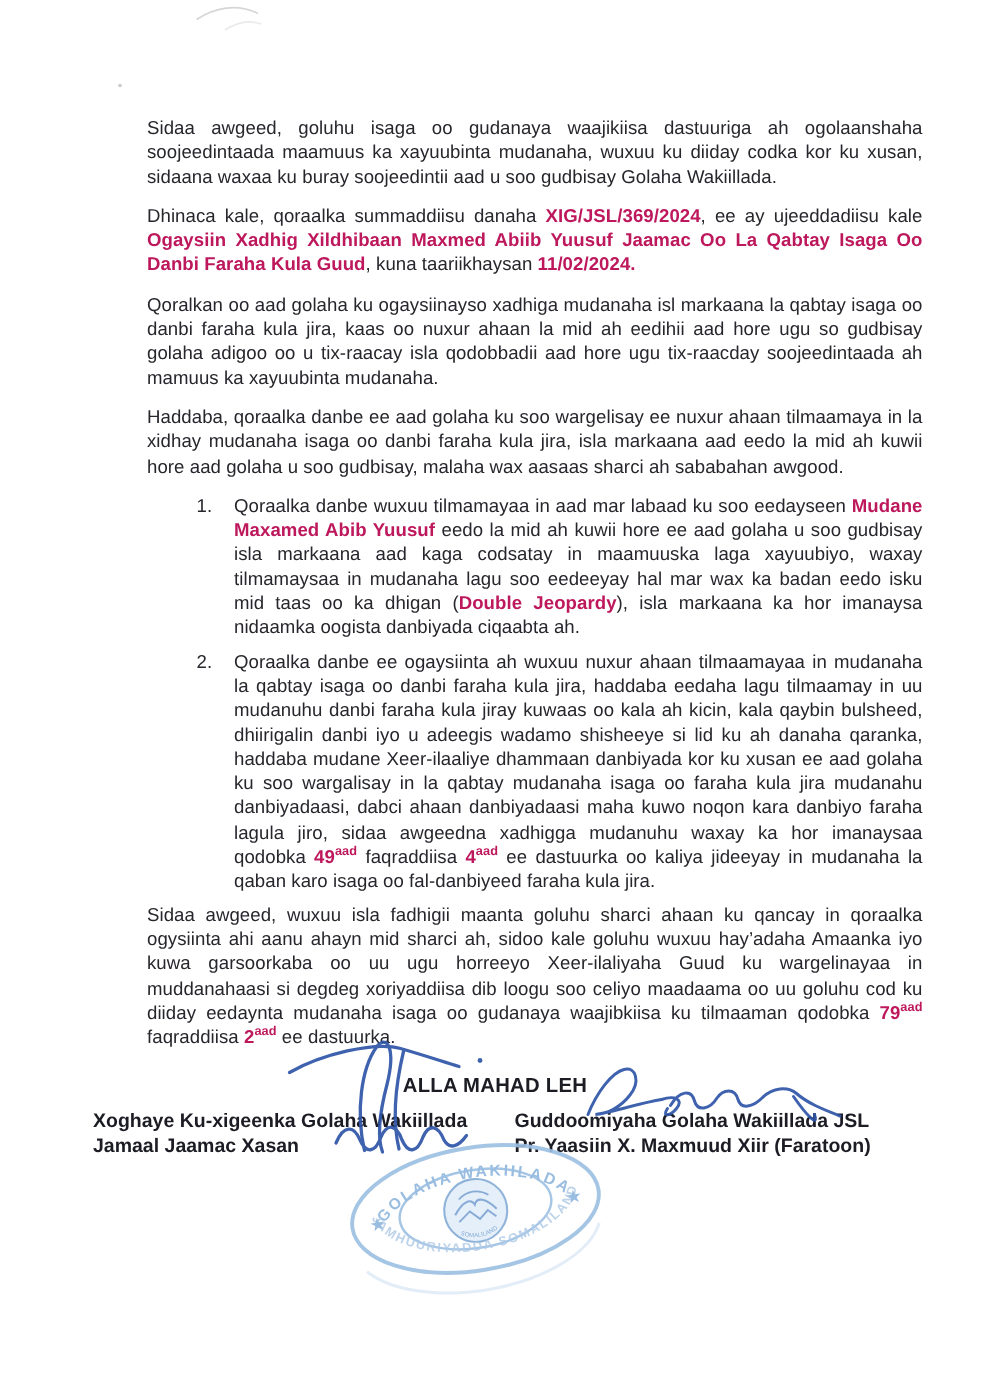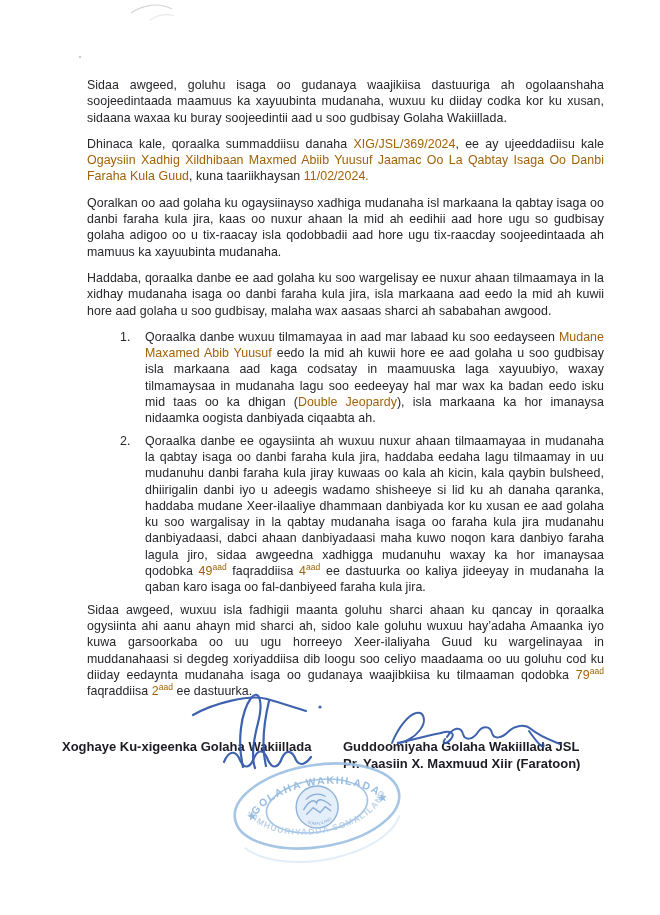--- a/index.html
+++ b/index.html
@@ -1,29 +1,29 @@
 <!DOCTYPE html>
 <html><head>
 <meta charset="utf-8">
 <style>
   html,body{margin:0;padding:0;background:#ffffff;}
   .page{
     position:relative;width:660px;height:915px;background:#ffffff;overflow:hidden;
     font-family:"Liberation Sans",sans-serif;color:#26262c;
   }
   .letter{
-    position:absolute;left:87px;top:77px;width:517px;
+    position:absolute;left:98px;top:77px;width:517px;
     font-size:12.4px;line-height:16.3px;text-align:justify;
     color:#26262c;letter-spacing:0.05px;
   }
   .para{margin:0 0 10px 0;}
   .li{display:flex;margin:0 0 6px 0;padding-left:33px;}
   .li-num{flex:none;width:25px;}
   .li-text{flex:1;text-align:justify;}
-  .b{font-weight:normal;color:#a16207;}
+  .b{font-weight:bold;color:#be185d;}
   sup{font-size:8.5px;line-height:0;vertical-align:super;}
   .closing{
     position:absolute;left:0;top:716px;width:660px;text-align:center;
     font-weight:bold;font-size:13.5px;color:#1c1c24;letter-spacing:0.2px;
   }
   .sig-block{position:absolute;top:738px;font-weight:bold;font-size:13px;line-height:17px;color:#1c1c24;}
   .sig-left{left:62px;width:288px;}
   .sig-right{left:343px;width:278px;}
   .overlay{position:absolute;left:0;top:0;width:660px;height:915px;pointer-events:none;}
 </style>
@@ -41,23 +41,25 @@
         <span class="li-num">1.</span>
         <span class="li-text"><span>Qoraalka danbe wuxuu tilmamayaa in aad mar labaad ku soo eedayseen </span><span class="b">Mudane Maxamed Abib Yuusuf</span><span> eedo la mid ah  kuwii hore ee aad golaha u soo gudbisay isla markaana aad kaga codsatay in maamuuska laga xayuubiyo, waxay tilmamaysaa in mudanaha lagu soo eedeeyay hal mar wax ka badan eedo isku mid taas oo ka dhigan (</span><span class="b">Double Jeopardy</span><span>), isla markaana ka hor imanaysa nidaamka oogista danbiyada ciqaabta ah.</span></span>
       </div>
       <div class="li">
         <span class="li-num">2.</span>
         <span class="li-text"><span>Qoraalka danbe ee ogaysiinta ah wuxuu nuxur ahaan tilmaamayaa in mudanaha la qabtay isaga oo danbi faraha kula jira, haddaba eedaha lagu tilmaamay in uu mudanuhu danbi faraha kula jiray kuwaas oo kala ah kicin, kala qaybin bulsheed, dhiirigalin danbi iyo u adeegis wadamo shisheeye si lid ku ah danaha qaranka, haddaba mudane Xeer-ilaaliye dhammaan danbiyada kor ku xusan ee aad golaha ku soo wargalisay in la qabtay mudanaha isaga oo faraha kula jira mudanahu danbiyadaasi, dabci ahaan danbiyadaasi maha kuwo noqon kara danbiyo faraha lagula jiro, sidaa awgeedna xadhigga mudanuhu waxay ka hor imanaysaa qodobka </span><span class="b">49</span><sup class="b">aad</sup><span> faqraddiisa </span><span class="b">4</span><sup class="b">aad</sup><span> ee dastuurka oo kaliya jideeyay in mudanaha la qaban karo isaga oo fal-danbiyeed faraha kula jira.</span></span>
       </div>
       <p class="para"><span>Sidaa awgeed, wuxuu isla fadhigii maanta goluhu sharci ahaan ku qancay in qoraalka ogysiinta  ahi aanu ahayn mid sharci ah, sidoo kale goluhu wuxuu hay’adaha Amaanka iyo kuwa garsoorkaba oo uu ugu horreeyo Xeer-ilaliyaha Guud ku wargelinayaa in muddanahaasi si degdeg xoriyaddiisa dib loogu soo celiyo maadaama oo uu goluhu cod ku diiday eedaynta mudanaha isaga oo gudanaya waajibkiisa ku tilmaaman qodobka </span><span class="b">79</span><sup class="b">aad</sup><span> faqraddiisa </span><span class="b">2</span><sup class="b">aad</sup><span> ee dastuurka.</span></p>
     </div>
 
+  <div class="closing">ALLA MAHAD LEH</div>
 
   <div class="sig-block sig-left">
     <div>Xoghaye Ku-xigeenka Golaha Wakiillada</div>
+    <div>Jamaal Jaamac Xasan</div>
   </div>
   <div class="sig-block sig-right">
     <div>Guddoomiyaha Golaha Wakiillada JSL</div>
     <div>Pr. Yaasiin X. Maxmuud Xiir (Faratoon)</div>
   </div>
 
   <svg class="overlay" viewBox="0 0 660 915">
 
     <g fill="none" stroke="#cccccc" stroke-width="1.1" opacity="0.8">
       <path d="M131 13 C 143 5, 158 2, 172 9"></path>

